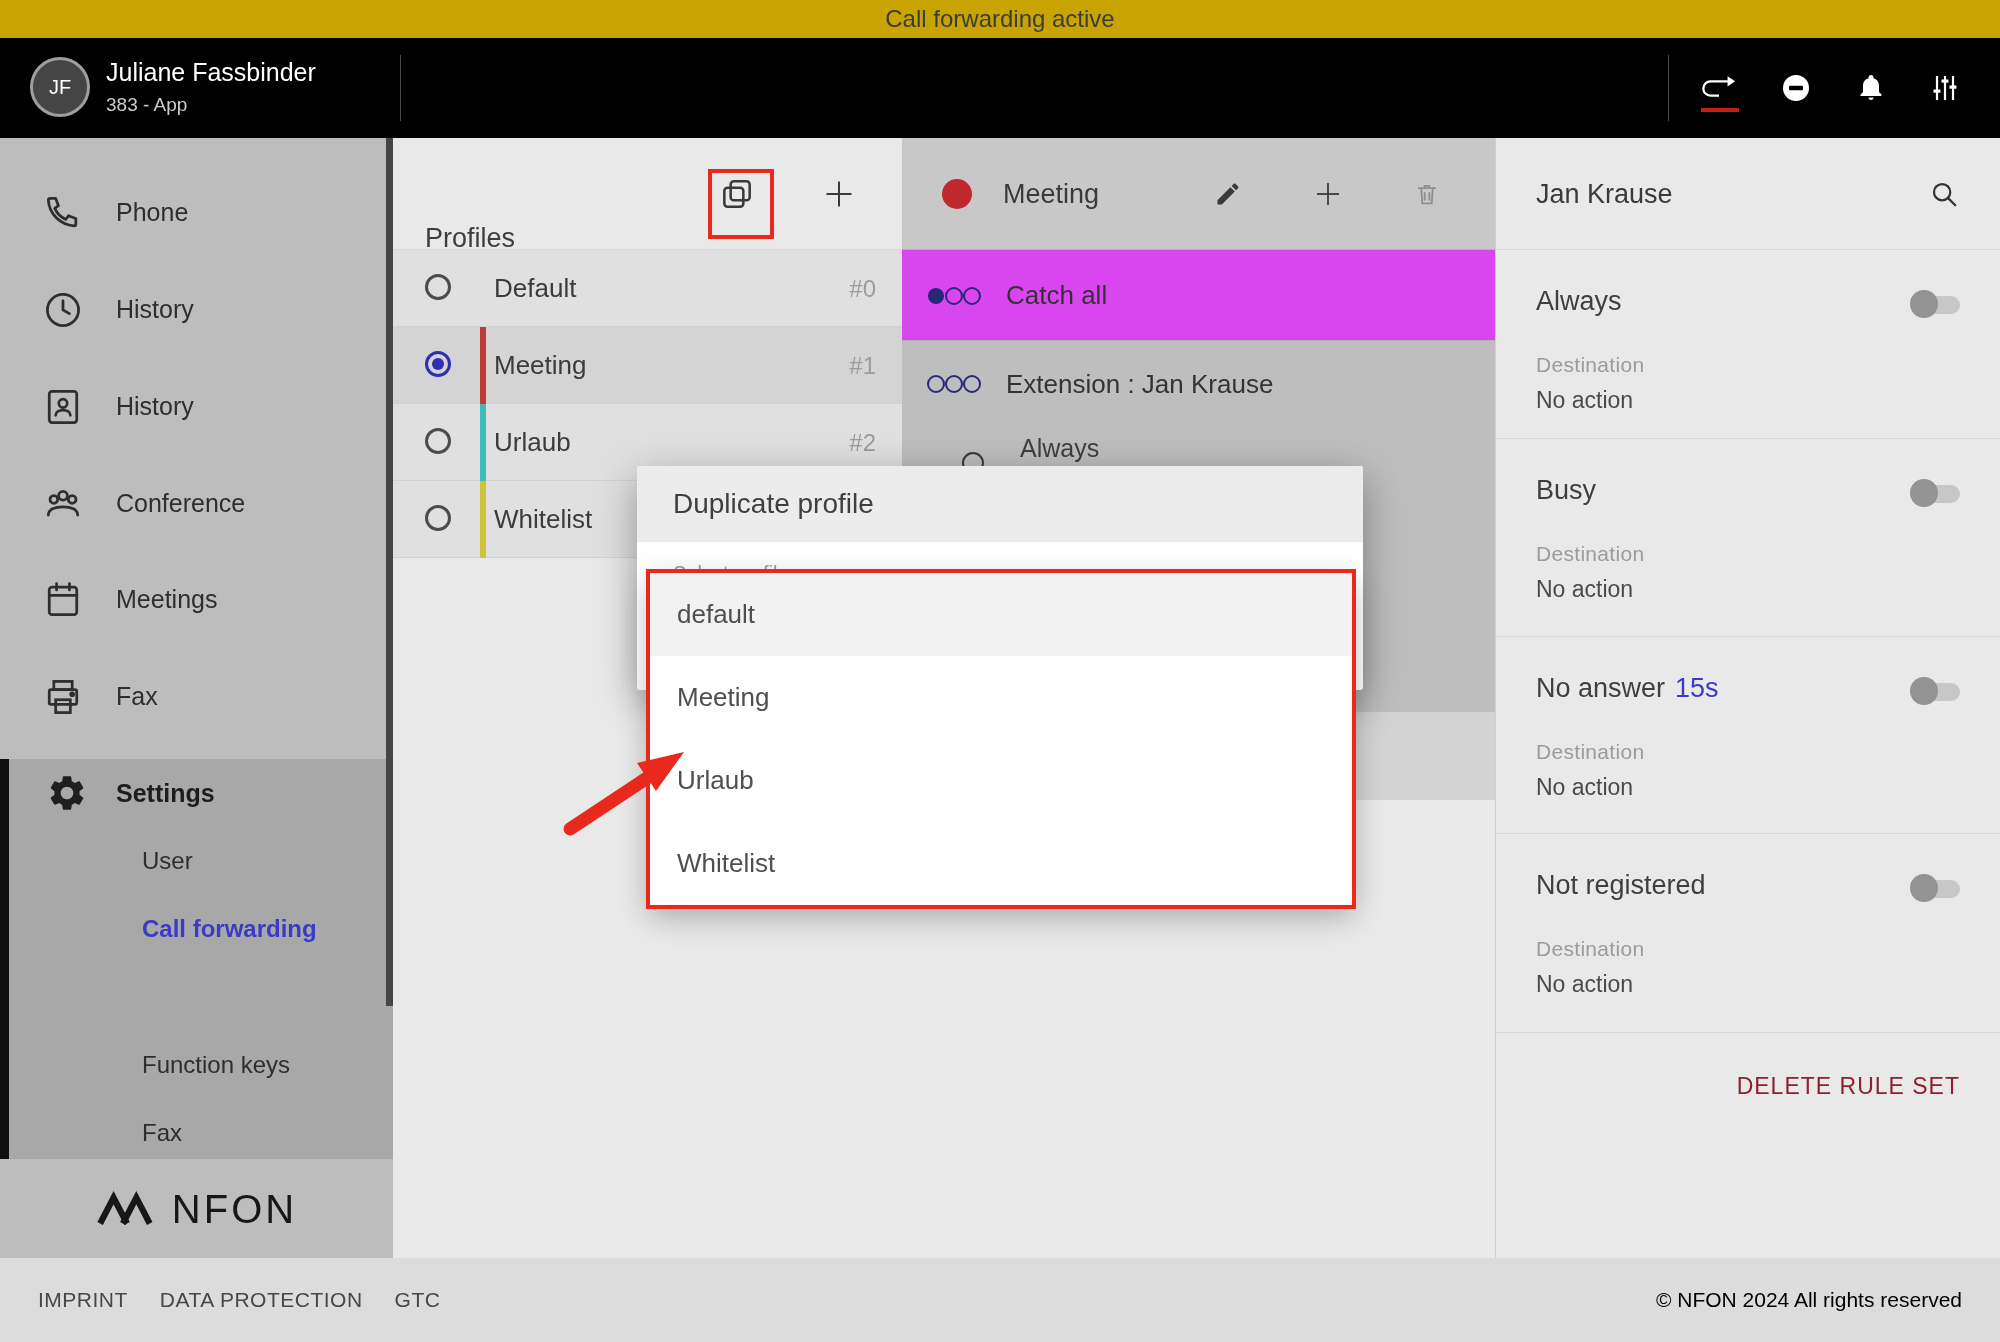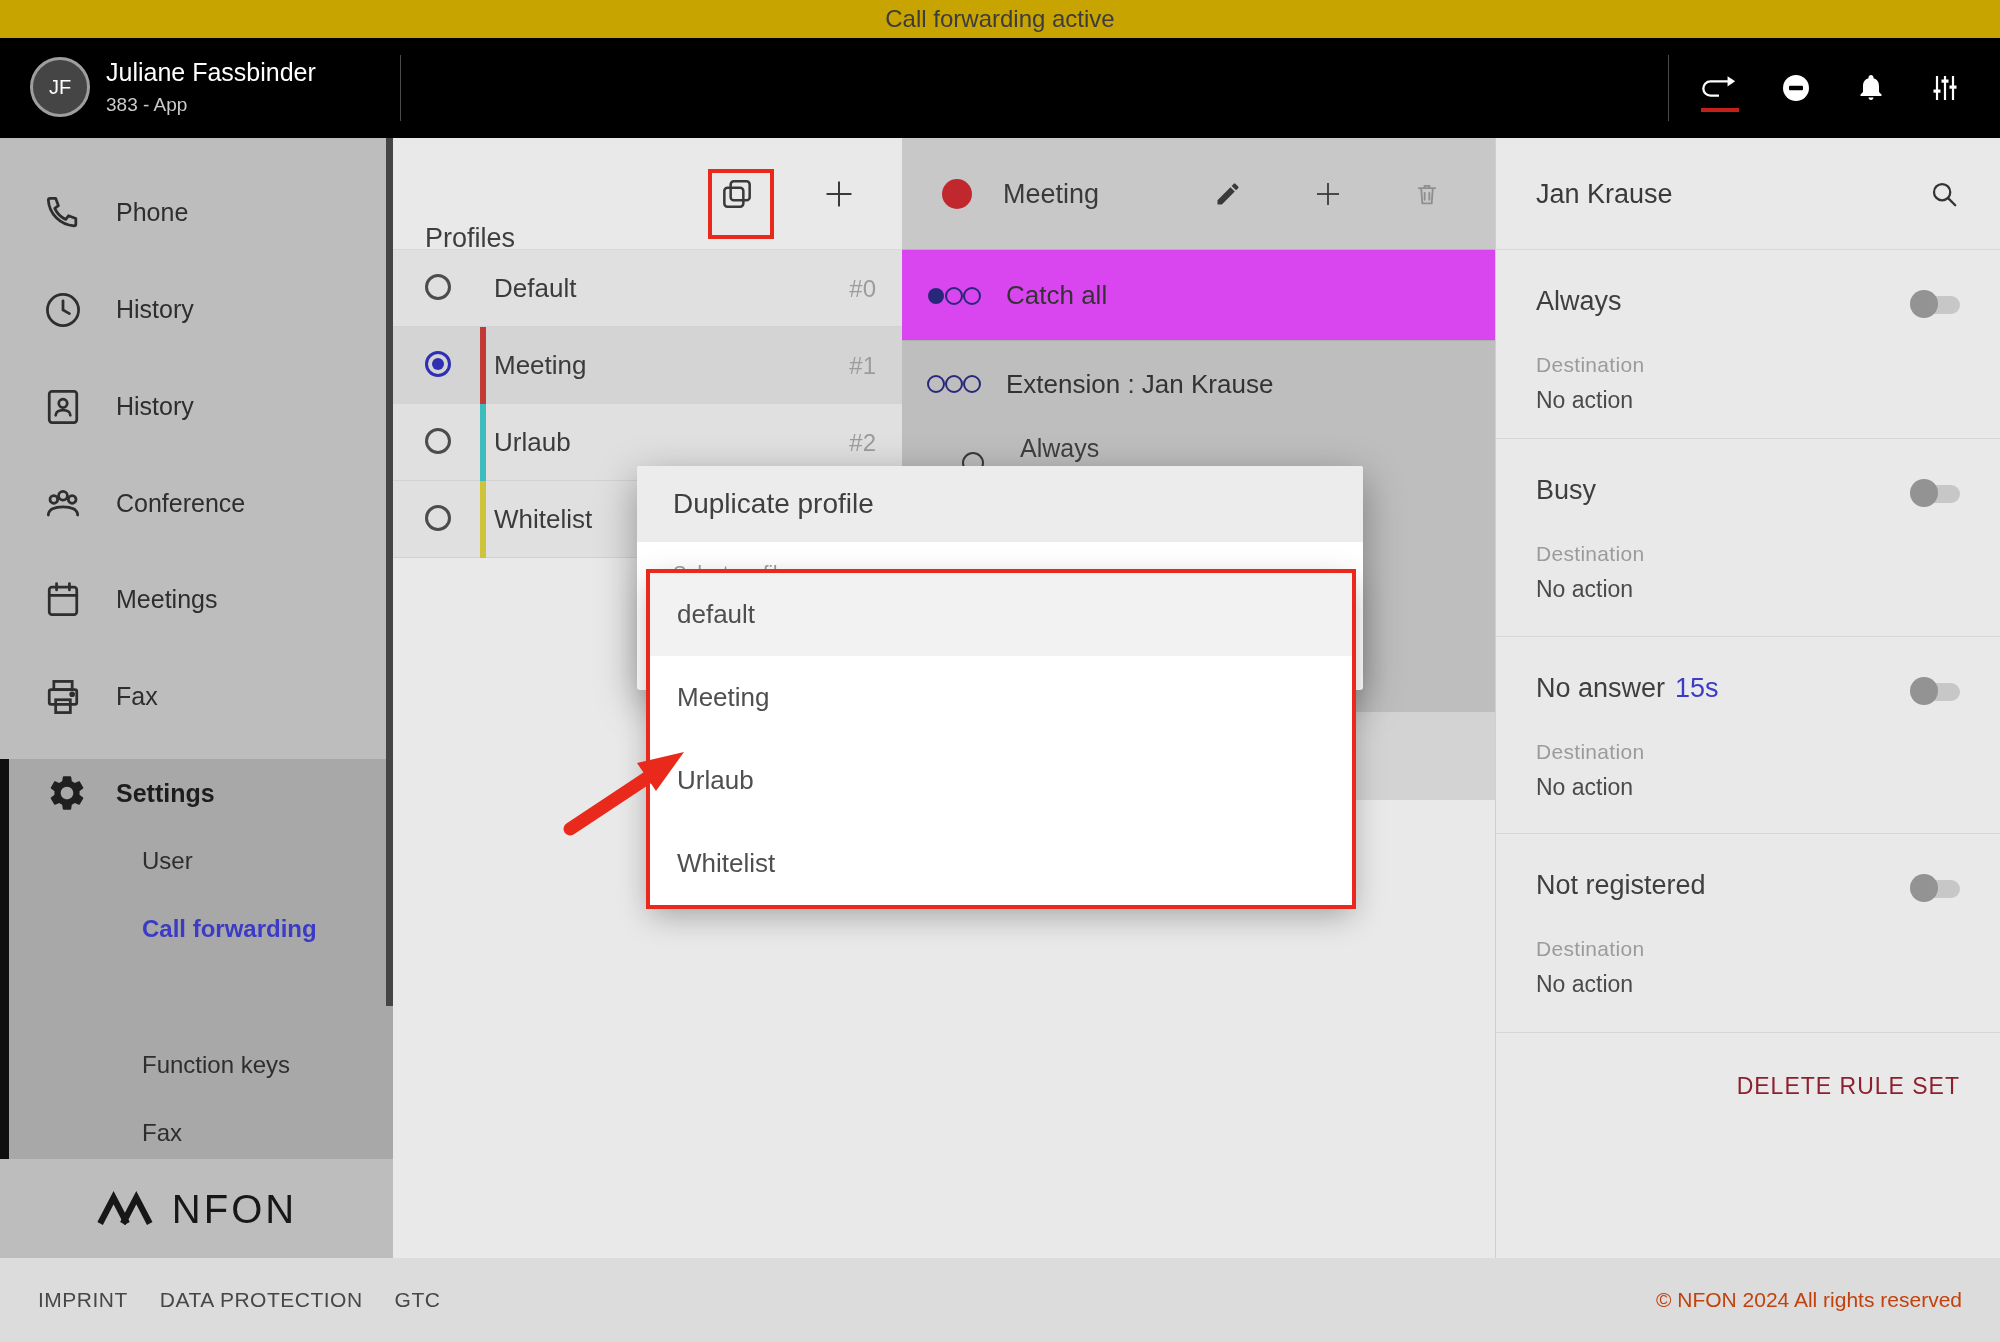--- a/index.html
+++ b/index.html
@@ -95,21 +95,21 @@
     border-radius:50%;background:#939393;}
   .r-delete{position:absolute;left:0;top:895px;width:504px;height:120px;text-align:right;
     padding:40px 40px 0 0;}
   .r-delete span{font-size:23px;color:#8d1f2e;letter-spacing:1px;font-weight:500;cursor:pointer;}
 
   
   .footer{position:absolute;left:0;top:1258px;width:2000px;height:84px;background:#dcdcdc;
     display:flex;align-items:center;justify-content:space-between;padding:0 38px;}
   .f-links{display:flex;gap:32px;}
   .f-link{font-size:21px;color:#474747;letter-spacing:.5px;cursor:pointer;}
-  .f-copy{font-size:21px;color:#c2410c;}
+  .f-copy{font-size:21px;color:#000000;}
 
   
   .modal{position:absolute;left:637px;top:466px;width:726px;height:224px;background:#fff;
     border-radius:3px;box-shadow:0 12px 40px rgba(0,0,0,.35);z-index:25;}
   .modal-title-bar{position:absolute;left:0;top:0;width:726px;height:76px;background:#ececec;
     border-radius:3px 3px 0 0;}
   .modal-title{position:absolute;left:36px;top:0;line-height:76px;font-size:28px;color:#3f3f3f;}
   .select-label{position:absolute;left:36px;top:96px;font-size:20px;color:#9a9a9a;}
   .dropdown{position:absolute;left:650px;top:573px;width:702px;height:332px;background:#fff;
     box-shadow:0 10px 30px rgba(0,0,0,.3);z-index:30;}

